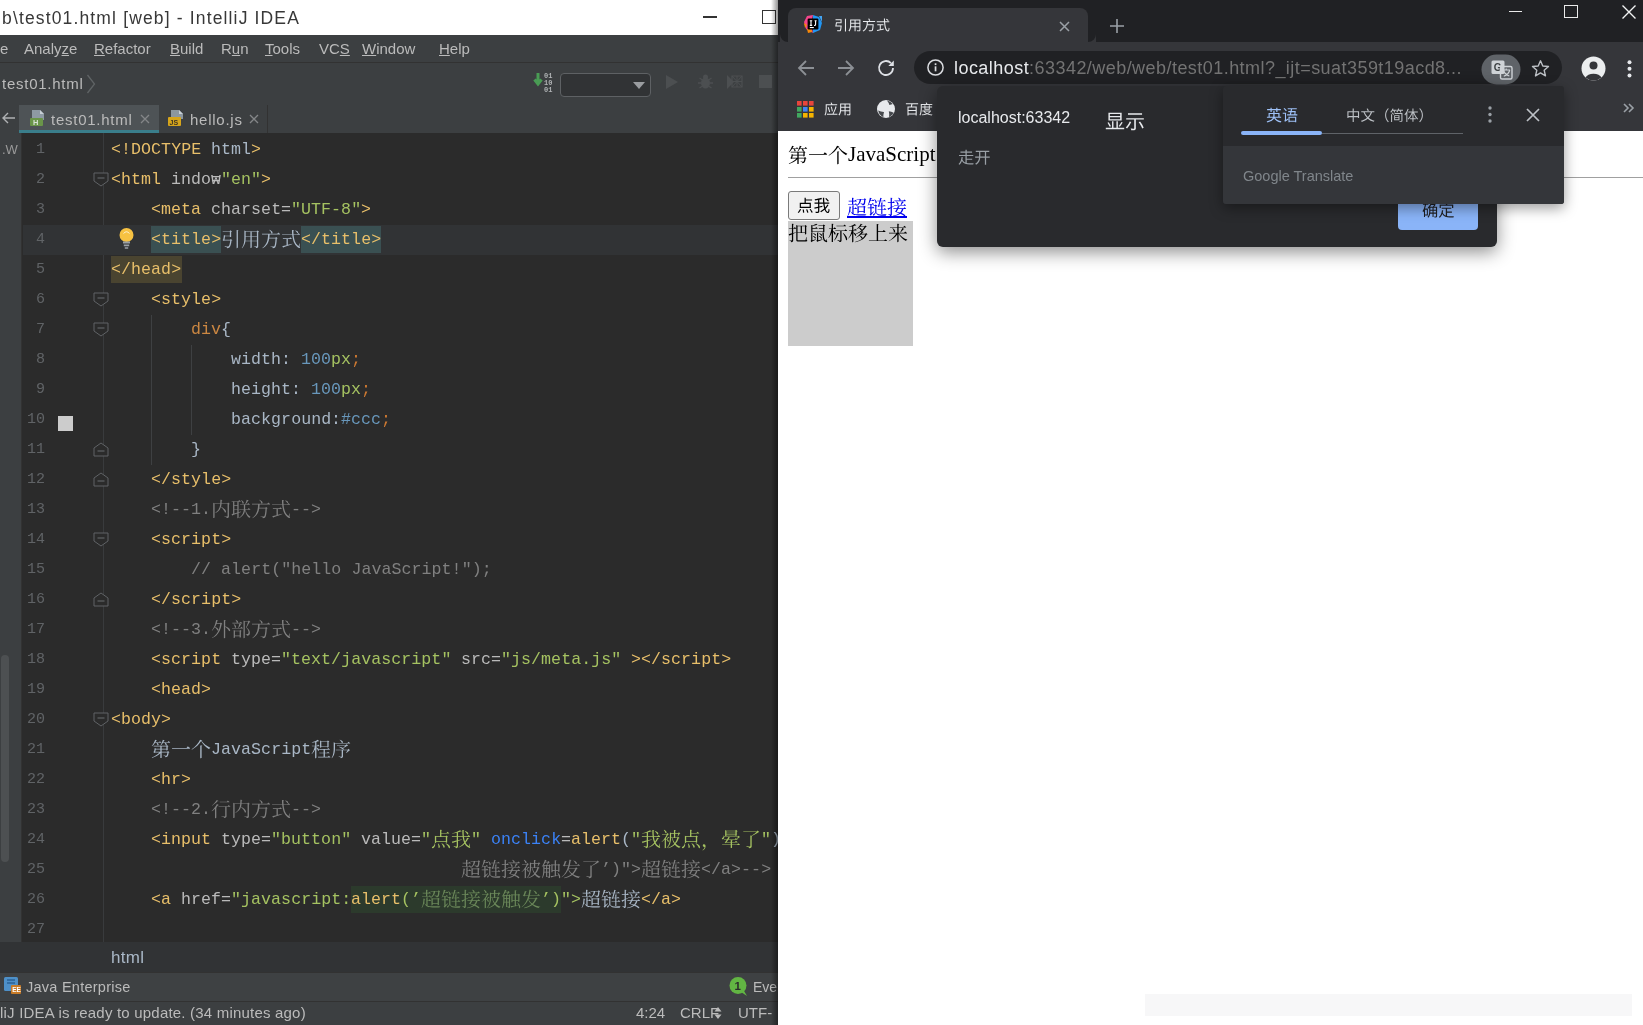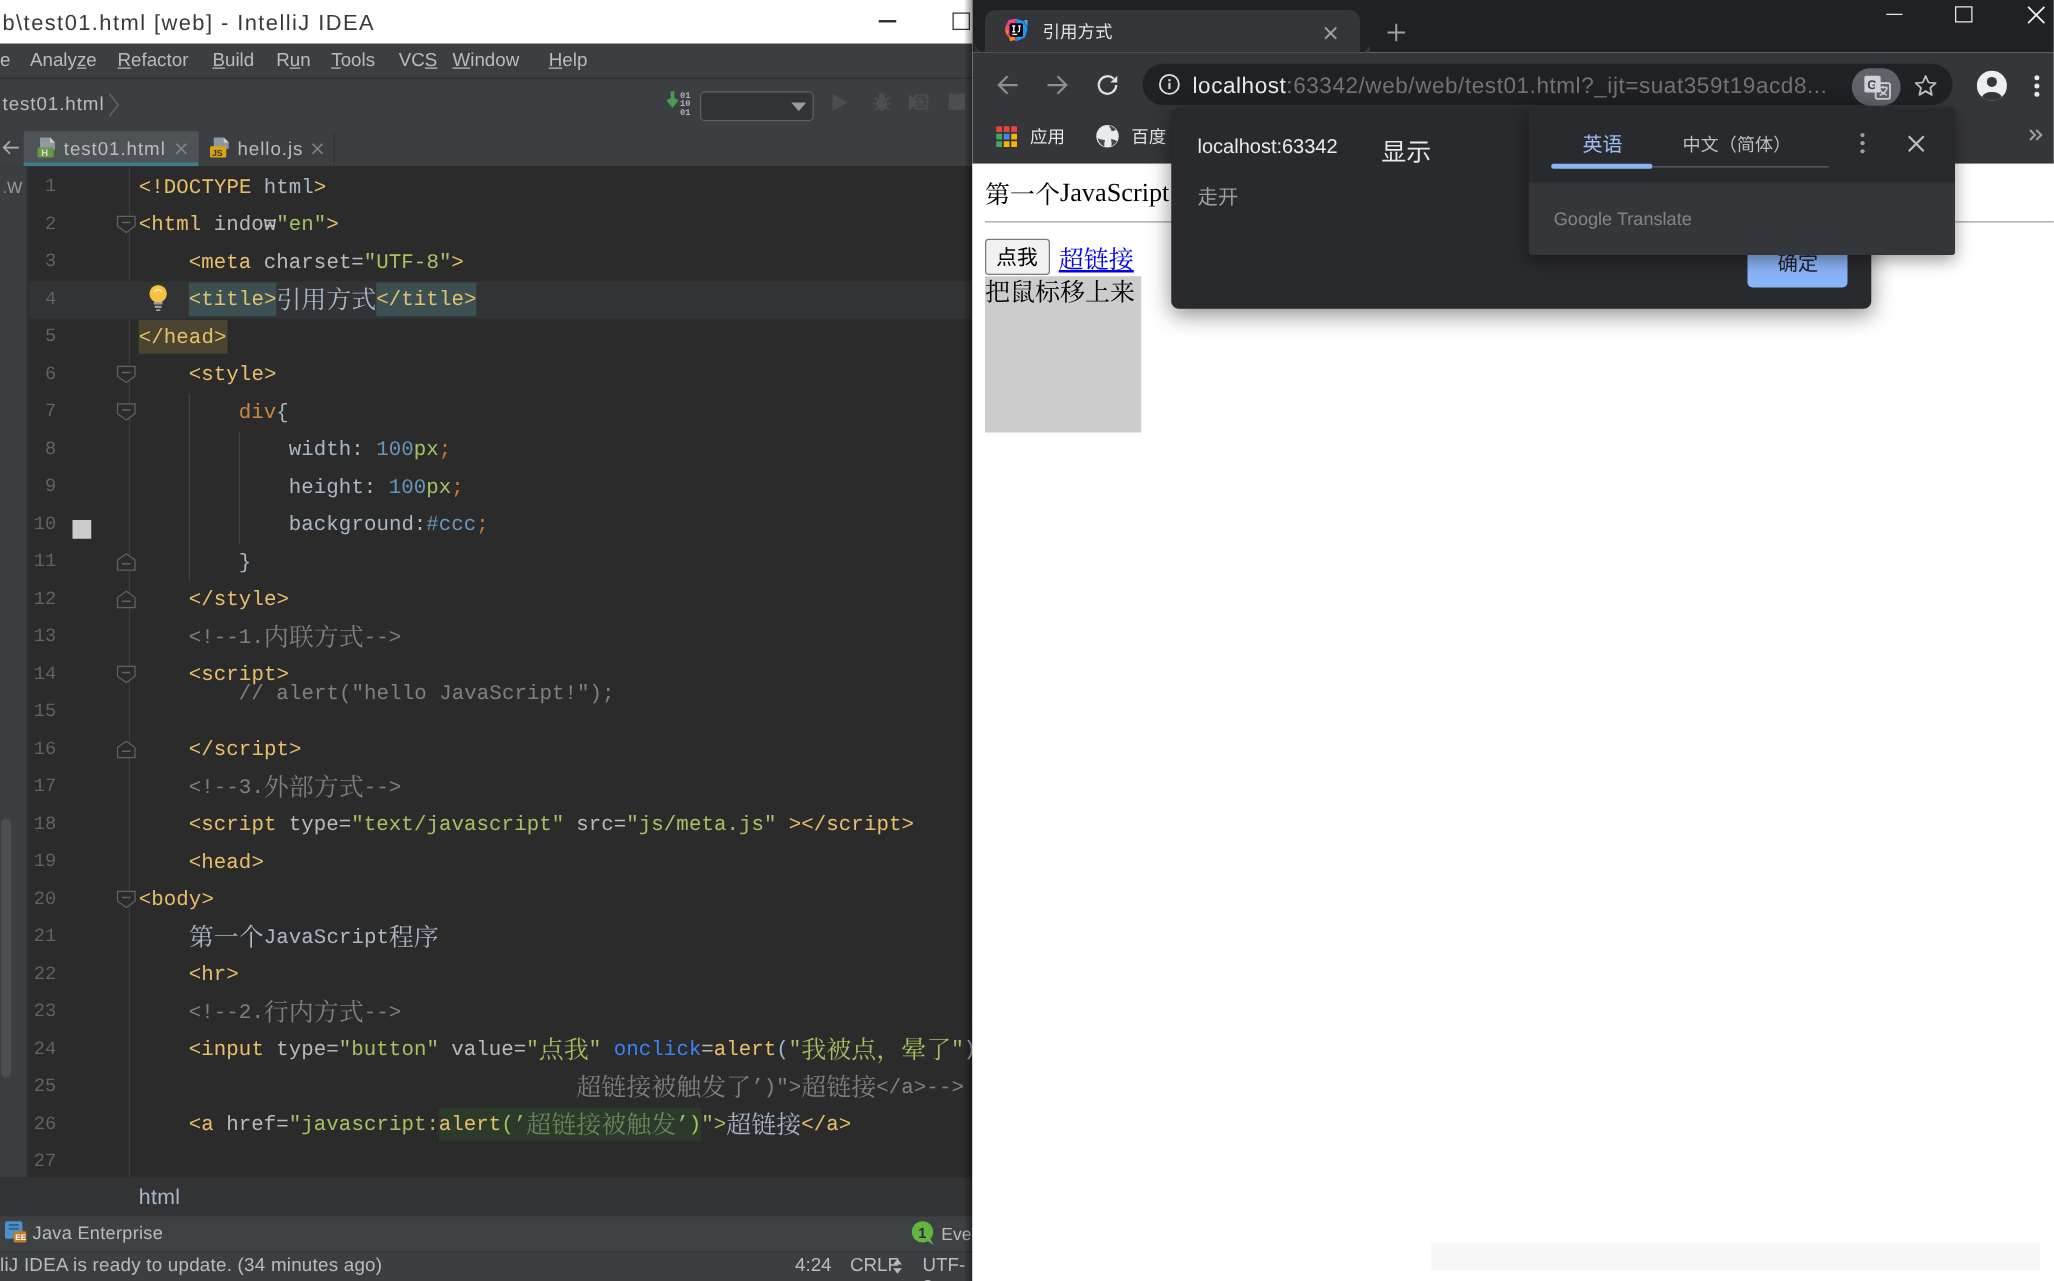--- a/index.html
+++ b/index.html
@@ -163,21 +163,21 @@
       <span class="code" style="left:151px;top:465px;color:#e8bf6a">&lt;/style&gt;</span>
       <span class="code" style="left:151px;top:495px;color:#808080">&lt;!--1.</span>
       <svg style="position:absolute;left:211px;top:499px" width="80" height="20" viewBox="0 0 4000 1000" fill="#808080">
         <use href="#f5185" x="0"></use>
         <use href="#f8054" x="1000"></use>
         <use href="#f65b9" x="2000"></use>
         <use href="#f5f0f" x="3000"></use>
       </svg>
       <span class="code" style="left:291px;top:495px;color:#808080">--&gt;</span>
       <span class="code" style="left:151px;top:525px;color:#e8bf6a">&lt;script&gt;</span>
-      <span class="code" style="left:191px;top:540px;color:#808080">//&nbsp;alert(″hello&nbsp;JavaScript!″);</span>
+      <span class="code" style="left:191px;top:555px;color:#808080">//&nbsp;alert(″hello&nbsp;JavaScript!″);</span>
       <span class="code" style="left:151px;top:585px;color:#e8bf6a">&lt;/script&gt;</span>
       <span class="code" style="left:151px;top:615px;color:#808080">&lt;!--3.</span>
       <svg style="position:absolute;left:211px;top:619px" width="80" height="20" viewBox="0 0 4000 1000" fill="#808080">
         <use href="#f5916" x="0"></use>
         <use href="#f90e8" x="1000"></use>
         <use href="#f65b9" x="2000"></use>
         <use href="#f5f0f" x="3000"></use>
       </svg>
       <span class="code" style="left:291px;top:615px;color:#808080">--&gt;</span>
       <span class="code" style="left:151px;top:645px;color:#e8bf6a">&lt;script</span>

